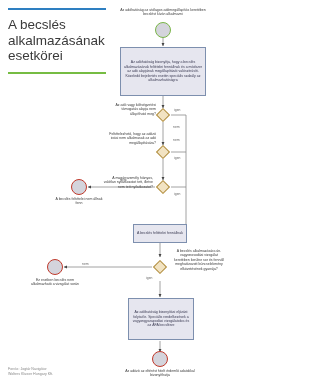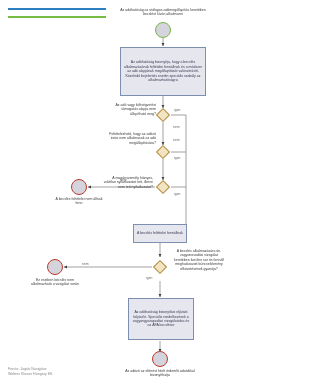--- a/index.html
+++ b/index.html
@@ -46,20 +46,21 @@
   .elabel{position:absolute;font-size:3.4px;color:#6b6b6b;}
 
   svg.lines{position:absolute;left:0;top:0;width:266px;height:390px;
             overflow:visible;}
 </style>
 </head>
 <body>
 
 <div id="title-block">
   <div id="rule-top"></div>
+  <div id="page-title">A becslés alkalmazásának esetkörei</div>
   <div id="rule-bottom"></div>
 </div>
 
 <div id="footer">
   <div>Forrás: Jogtár Navigátor</div>
   <div>Wolters Kluwer Hungary Kft.</div>
 </div>
 
 <div id="flow">
 

